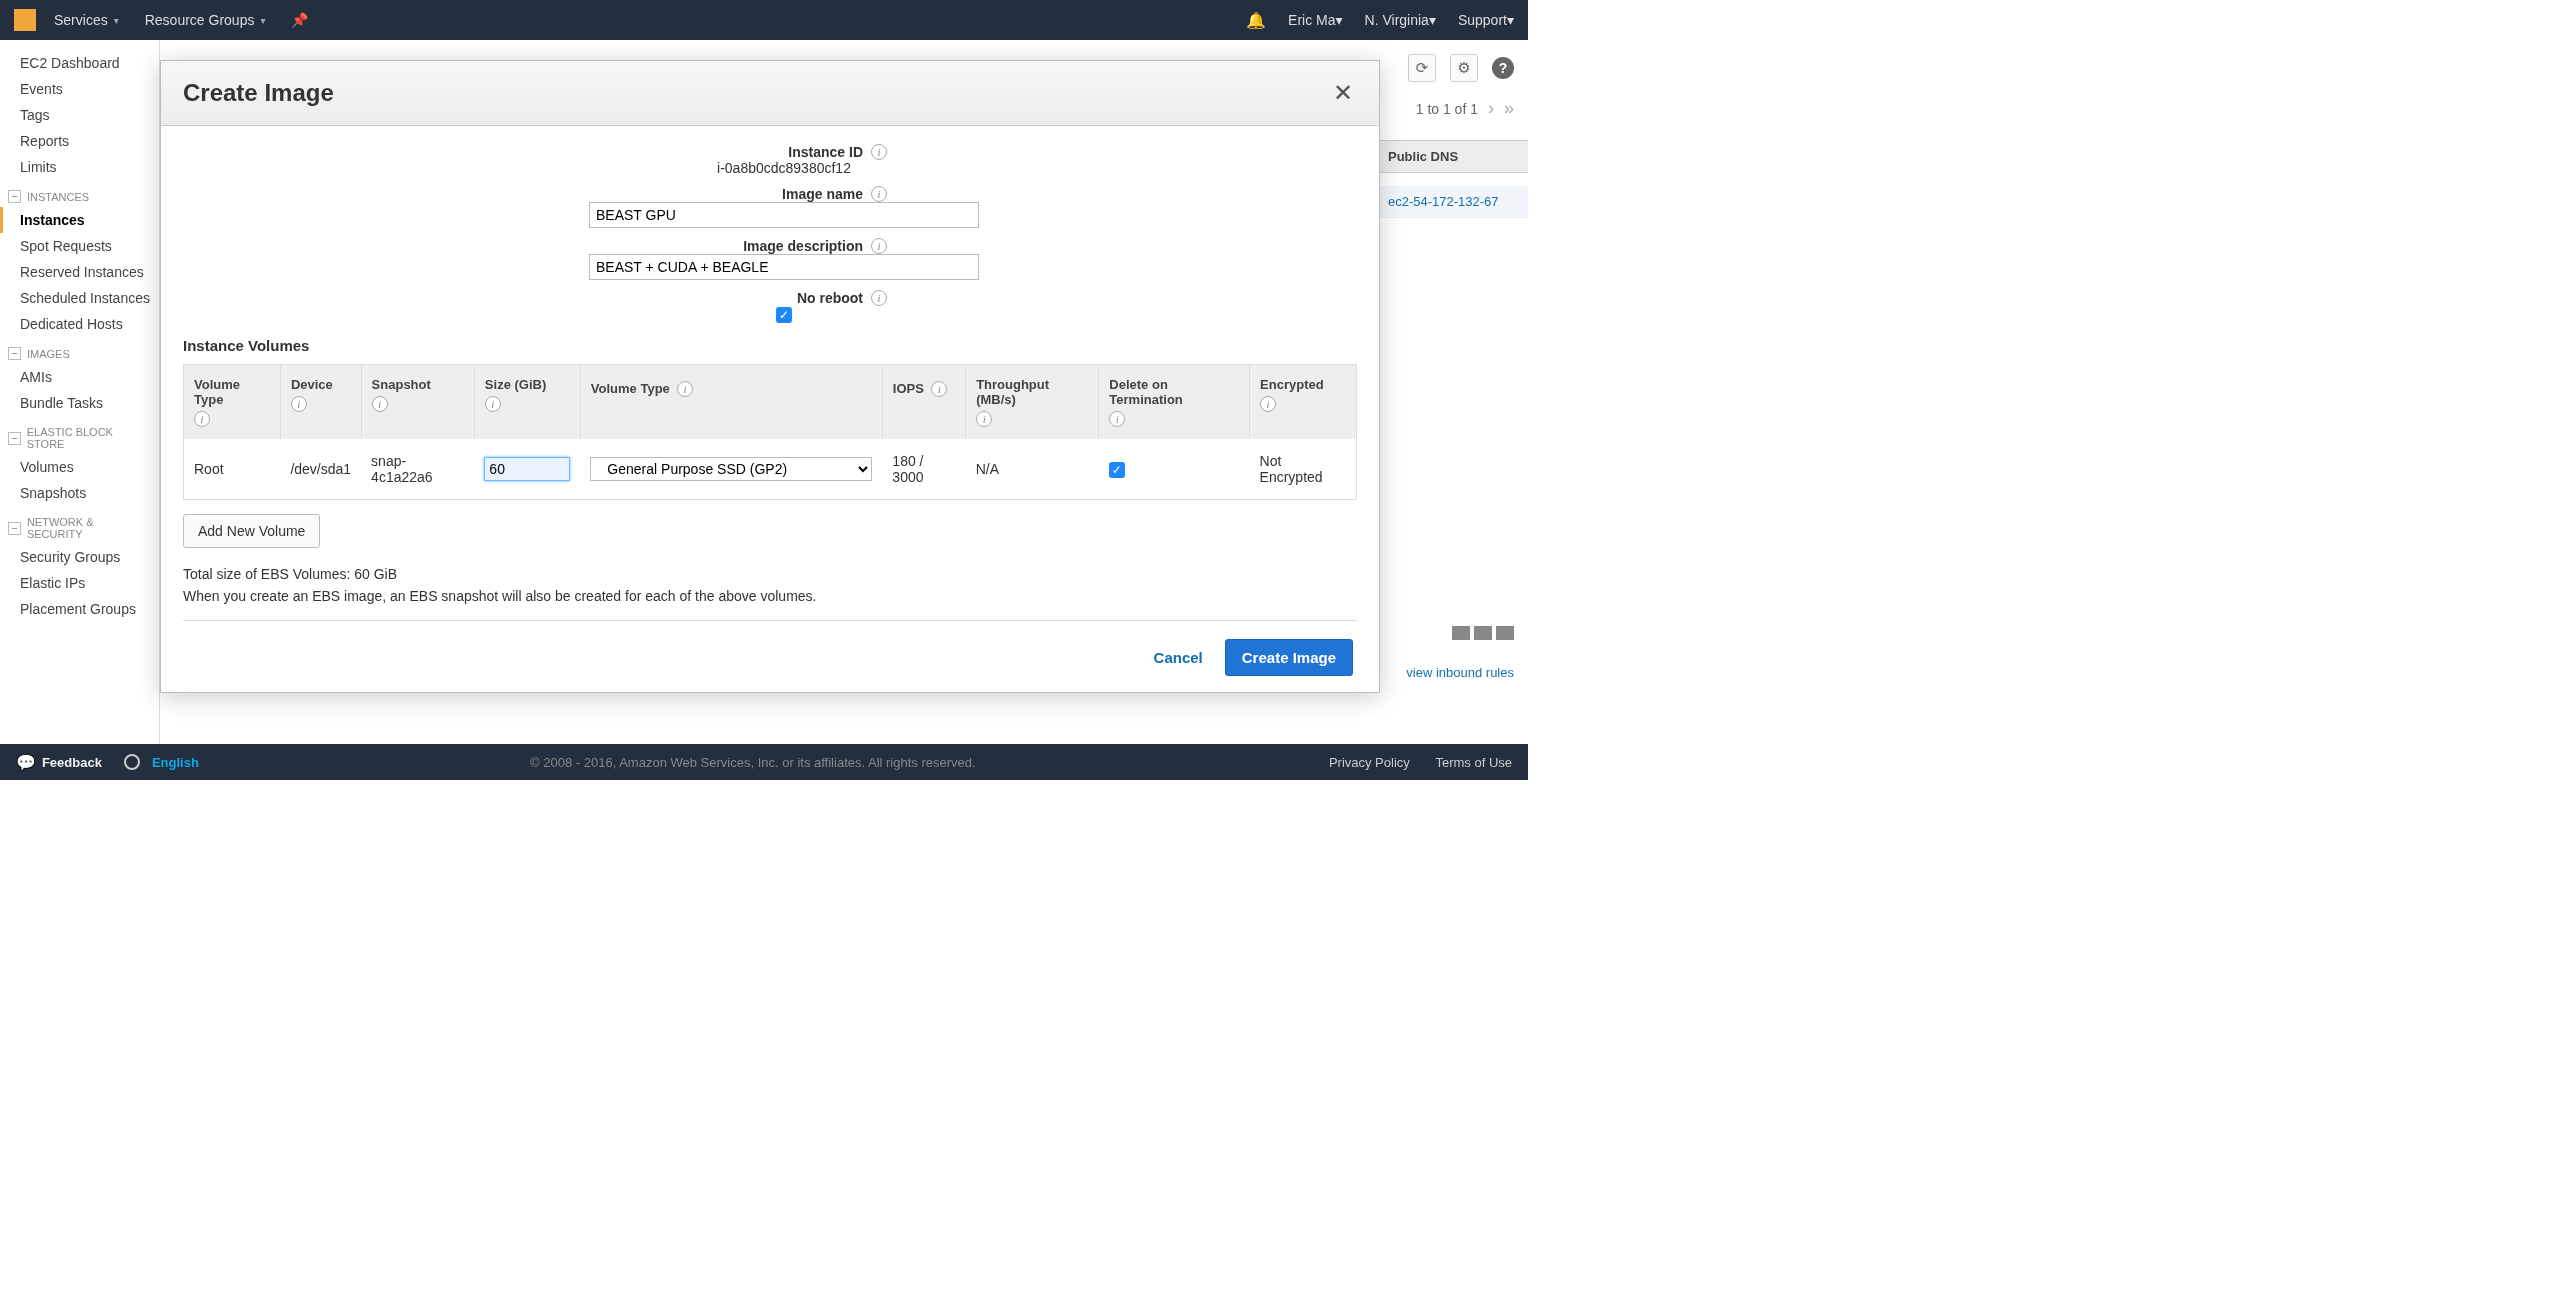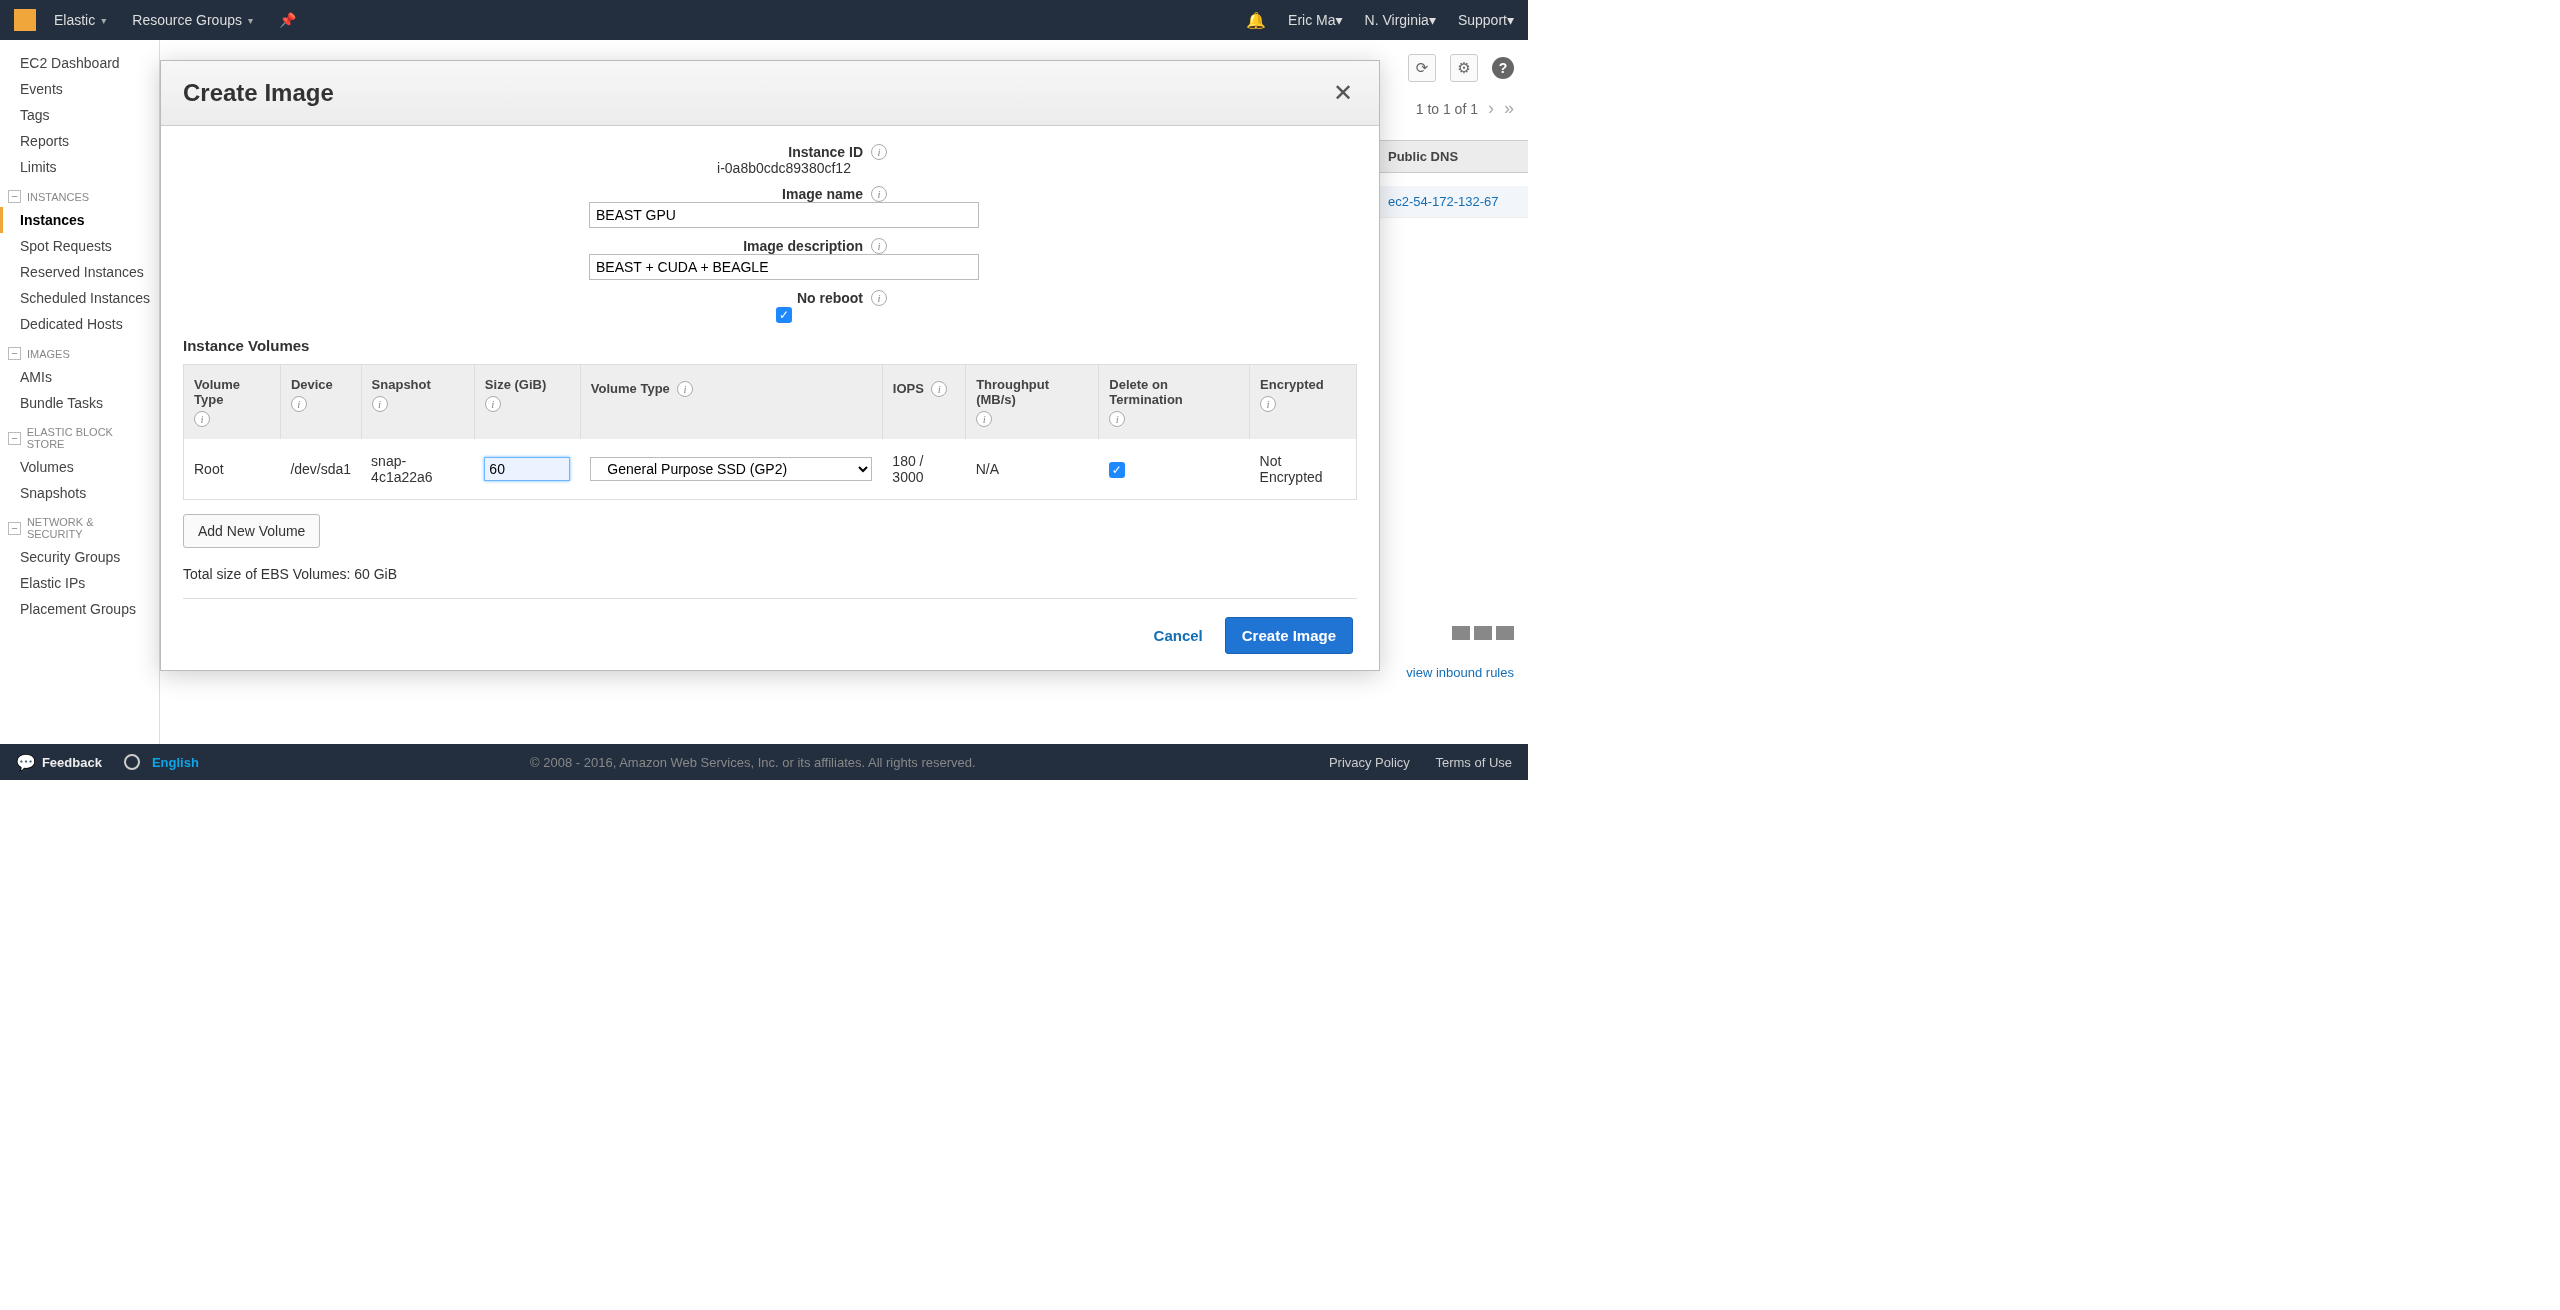--- a/index.html
+++ b/index.html
@@ -145,21 +145,21 @@
   .footer .mid { flex:1; text-align:center; color:#888;}
   .footer .right a { color:#ccc; margin-left:22px; cursor:pointer;}
   .col-break { display:block; }
 </style>
 </head>
 <body>
 
 <div class="topnav">
   <div class="cube-icon"></div>
   <div class="nav-item">
-    <span>Elastic</span>
+    <span>Services</span>
     <span class="caret">▾</span>
   </div>
   <div class="nav-item">
     <span>Resource Groups</span>
     <span class="caret">▾</span>
   </div>
   <div class="nav-item pin-icon">📌</div>
   <div class="spacer"></div>
   <div class="right-item bell-icon">🔔</div>
   <div class="right-item">
@@ -351,20 +351,21 @@
           <td>Not Encrypted</td>
         </tr>
       </tbody>
     </table>
 
     <div style="margin-top:14px;">
       <span class="btn">Add New Volume</span>
     </div>
 
     <div class="note" style="margin-top:18px;">Total size of EBS Volumes: 60 GiB</div>
+    <div class="note">When you create an EBS image, an EBS snapshot will also be created for each of the above volumes.</div>
 
     <div class="modal-footer">
       <span class="link-btn">Cancel</span>
       <span class="primary-btn">Create Image</span>
     </div>
   </div>
 </div>
 
 <div class="footer">
   <div class="fb">

